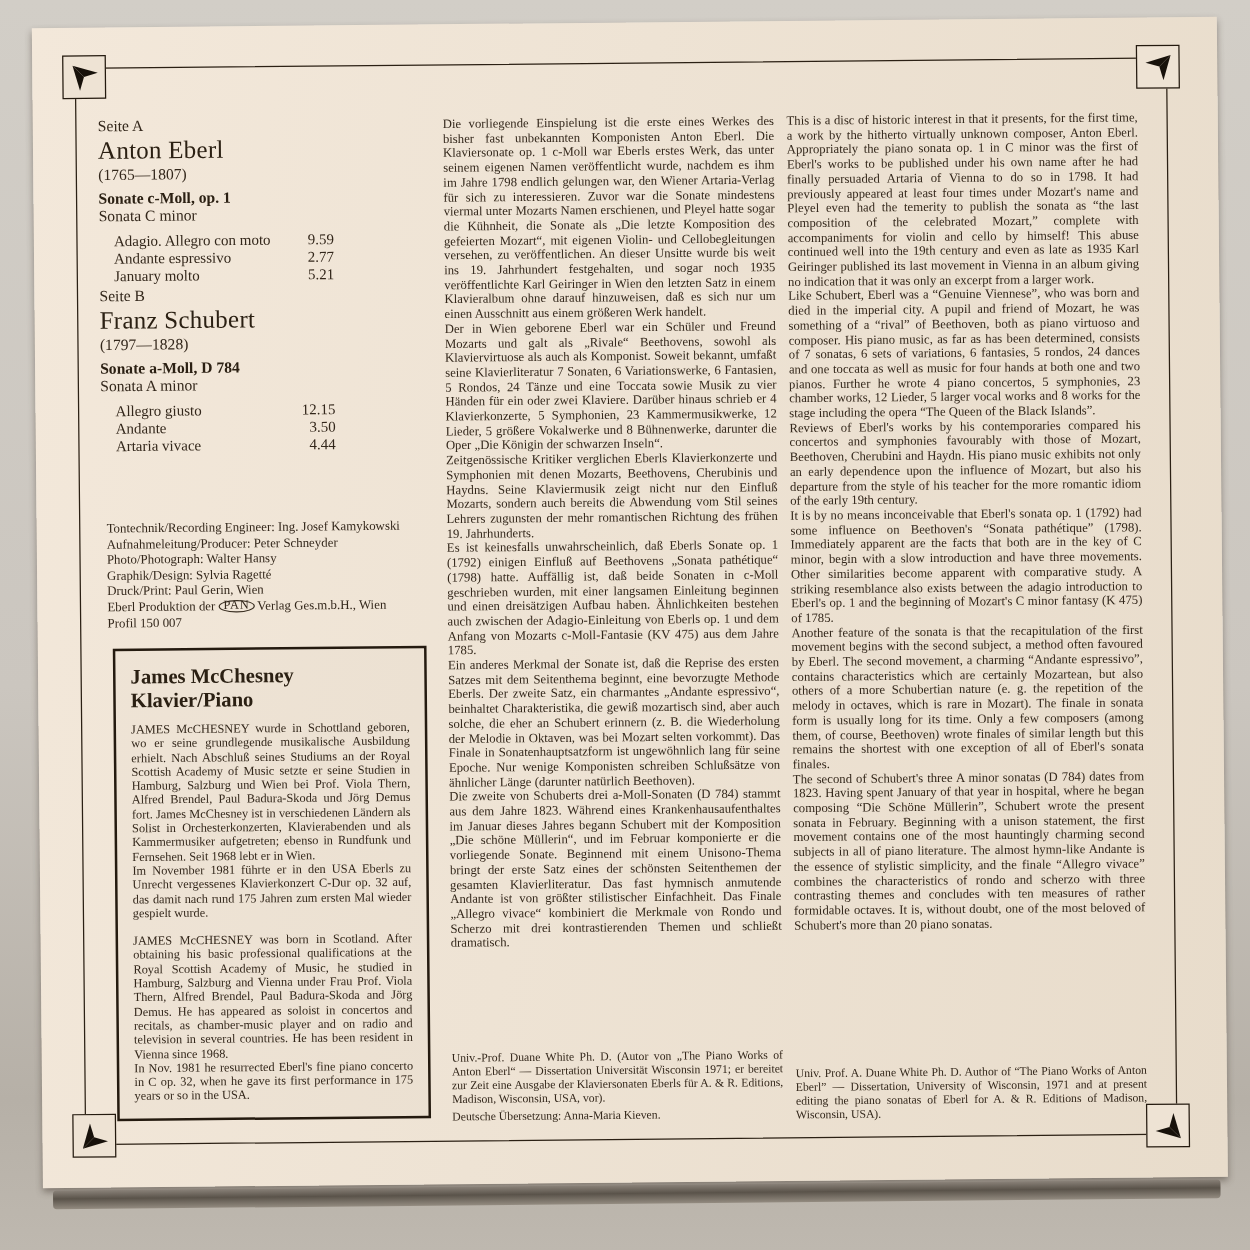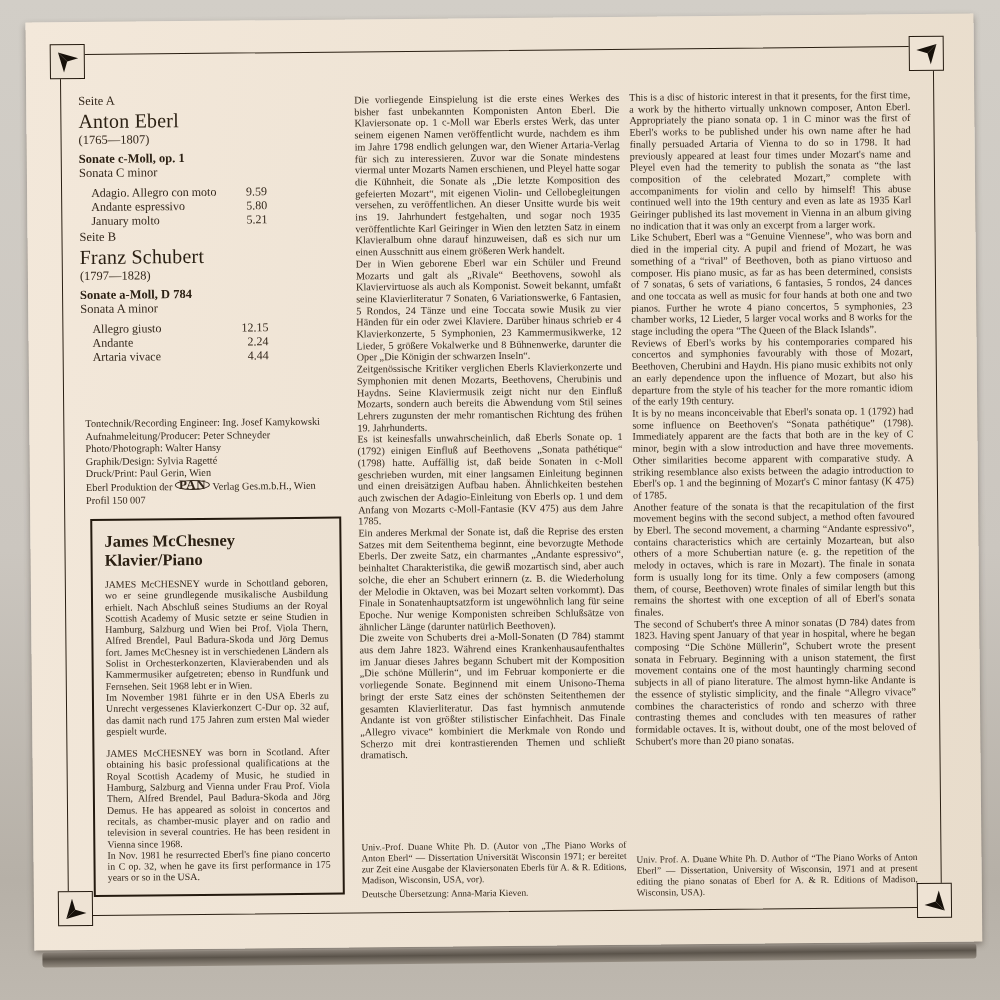--- a/index.html
+++ b/index.html
@@ -29,21 +29,21 @@
   .composer{font-size:20px;line-height:23px;margin-top:2px;letter-spacing:.2px;color:#2b2013;}
   .dates{font-size:12.5px;line-height:14px;}
   .work-de{font-size:12.5px;line-height:14px;font-weight:bold;margin-top:5px;color:#2b2013;}
   .work-en{font-size:12.5px;line-height:14px;}
   .tracks{margin-top:6px;margin-left:12px;width:176px;font-size:12px;}
   .track{display:flex;justify-content:space-between;line-height:14px;}
   
   .credits{position:absolute;left:56px;top:396px;width:280px;
     font-size:10.3px;line-height:12.6px;color:#33271b;}
   .pan-oval{display:inline-block;border:1px solid #3a2f22;border-radius:50%;
-    font-size:13px;line-height:8px;padding:0 3px;vertical-align:1px;letter-spacing:.5px;font-weight:bold;}
+    font-size:10px;line-height:8px;padding:0 3px;vertical-align:1px;letter-spacing:.5px;}
   
   .artist-box{position:absolute;left:60px;top:497px;width:251px;box-sizing:border-box;
     border:2px solid #241a0f;padding:11px 12px;color:#33271b;background:rgba(0,0,0,0.012);}
   .artist-name{font-size:16.5px;line-height:19px;font-weight:bold;color:#2b2013;}
   .bio{margin-top:9px;font-size:9.9px;line-height:11.3px;text-align:justify;}
   .bio p{margin:0;}
   .bio-en{margin-top:11px;}
   
   .notecol{position:absolute;top:75px;font-size:10.2px;line-height:11.7px;
     text-align:justify;color:#33271b;}
@@ -98,21 +98,21 @@
         <div class="work-en">Sonata C minor</div>
         <div class="tracks">
 
             <div class="track">
               <span>Adagio. Allegro con moto</span>
               <span>9.59</span>
             </div>
 
             <div class="track">
               <span>Andante espressivo</span>
-              <span>5.80</span>
+              <span>2.77</span>
             </div>
 
             <div class="track">
               <span>January molto</span>
               <span>5.21</span>
             </div>
           </div>
       </div>
 
       <div class="sideblock" style="top:208px;">
@@ -123,21 +123,21 @@
         <div class="work-en">Sonata A minor</div>
         <div class="tracks">
 
             <div class="track">
               <span>Allegro giusto</span>
               <span>12.15</span>
             </div>
 
             <div class="track">
               <span>Andante</span>
-              <span>2.24</span>
+              <span>3.50</span>
             </div>
 
             <div class="track">
               <span>Artaria vivace</span>
               <span>4.44</span>
             </div>
           </div>
       </div>
 
       <div class="credits">

